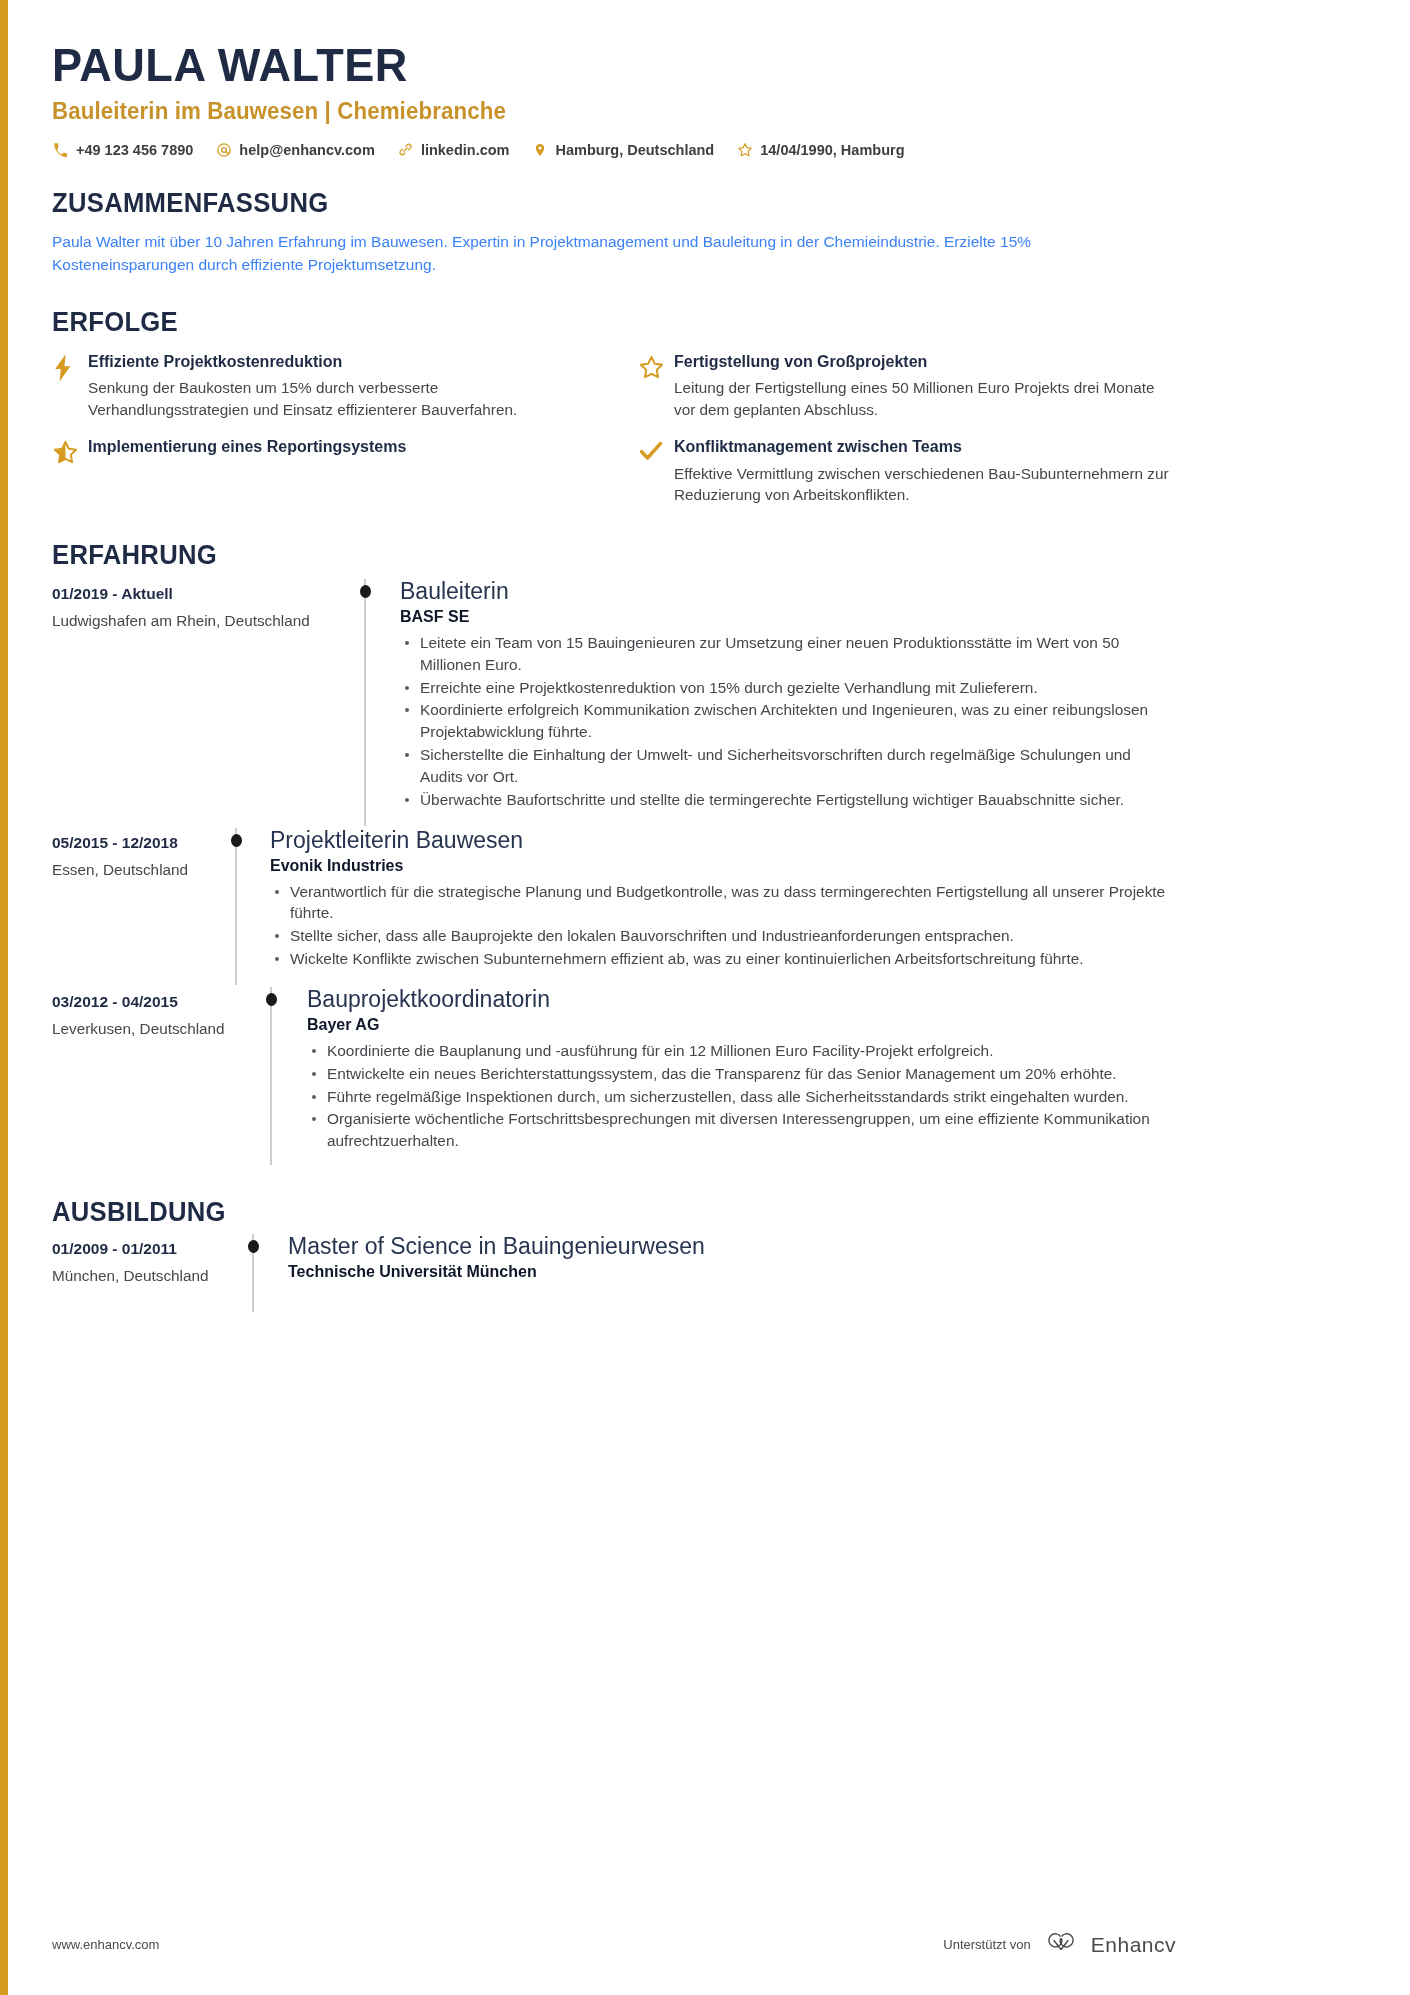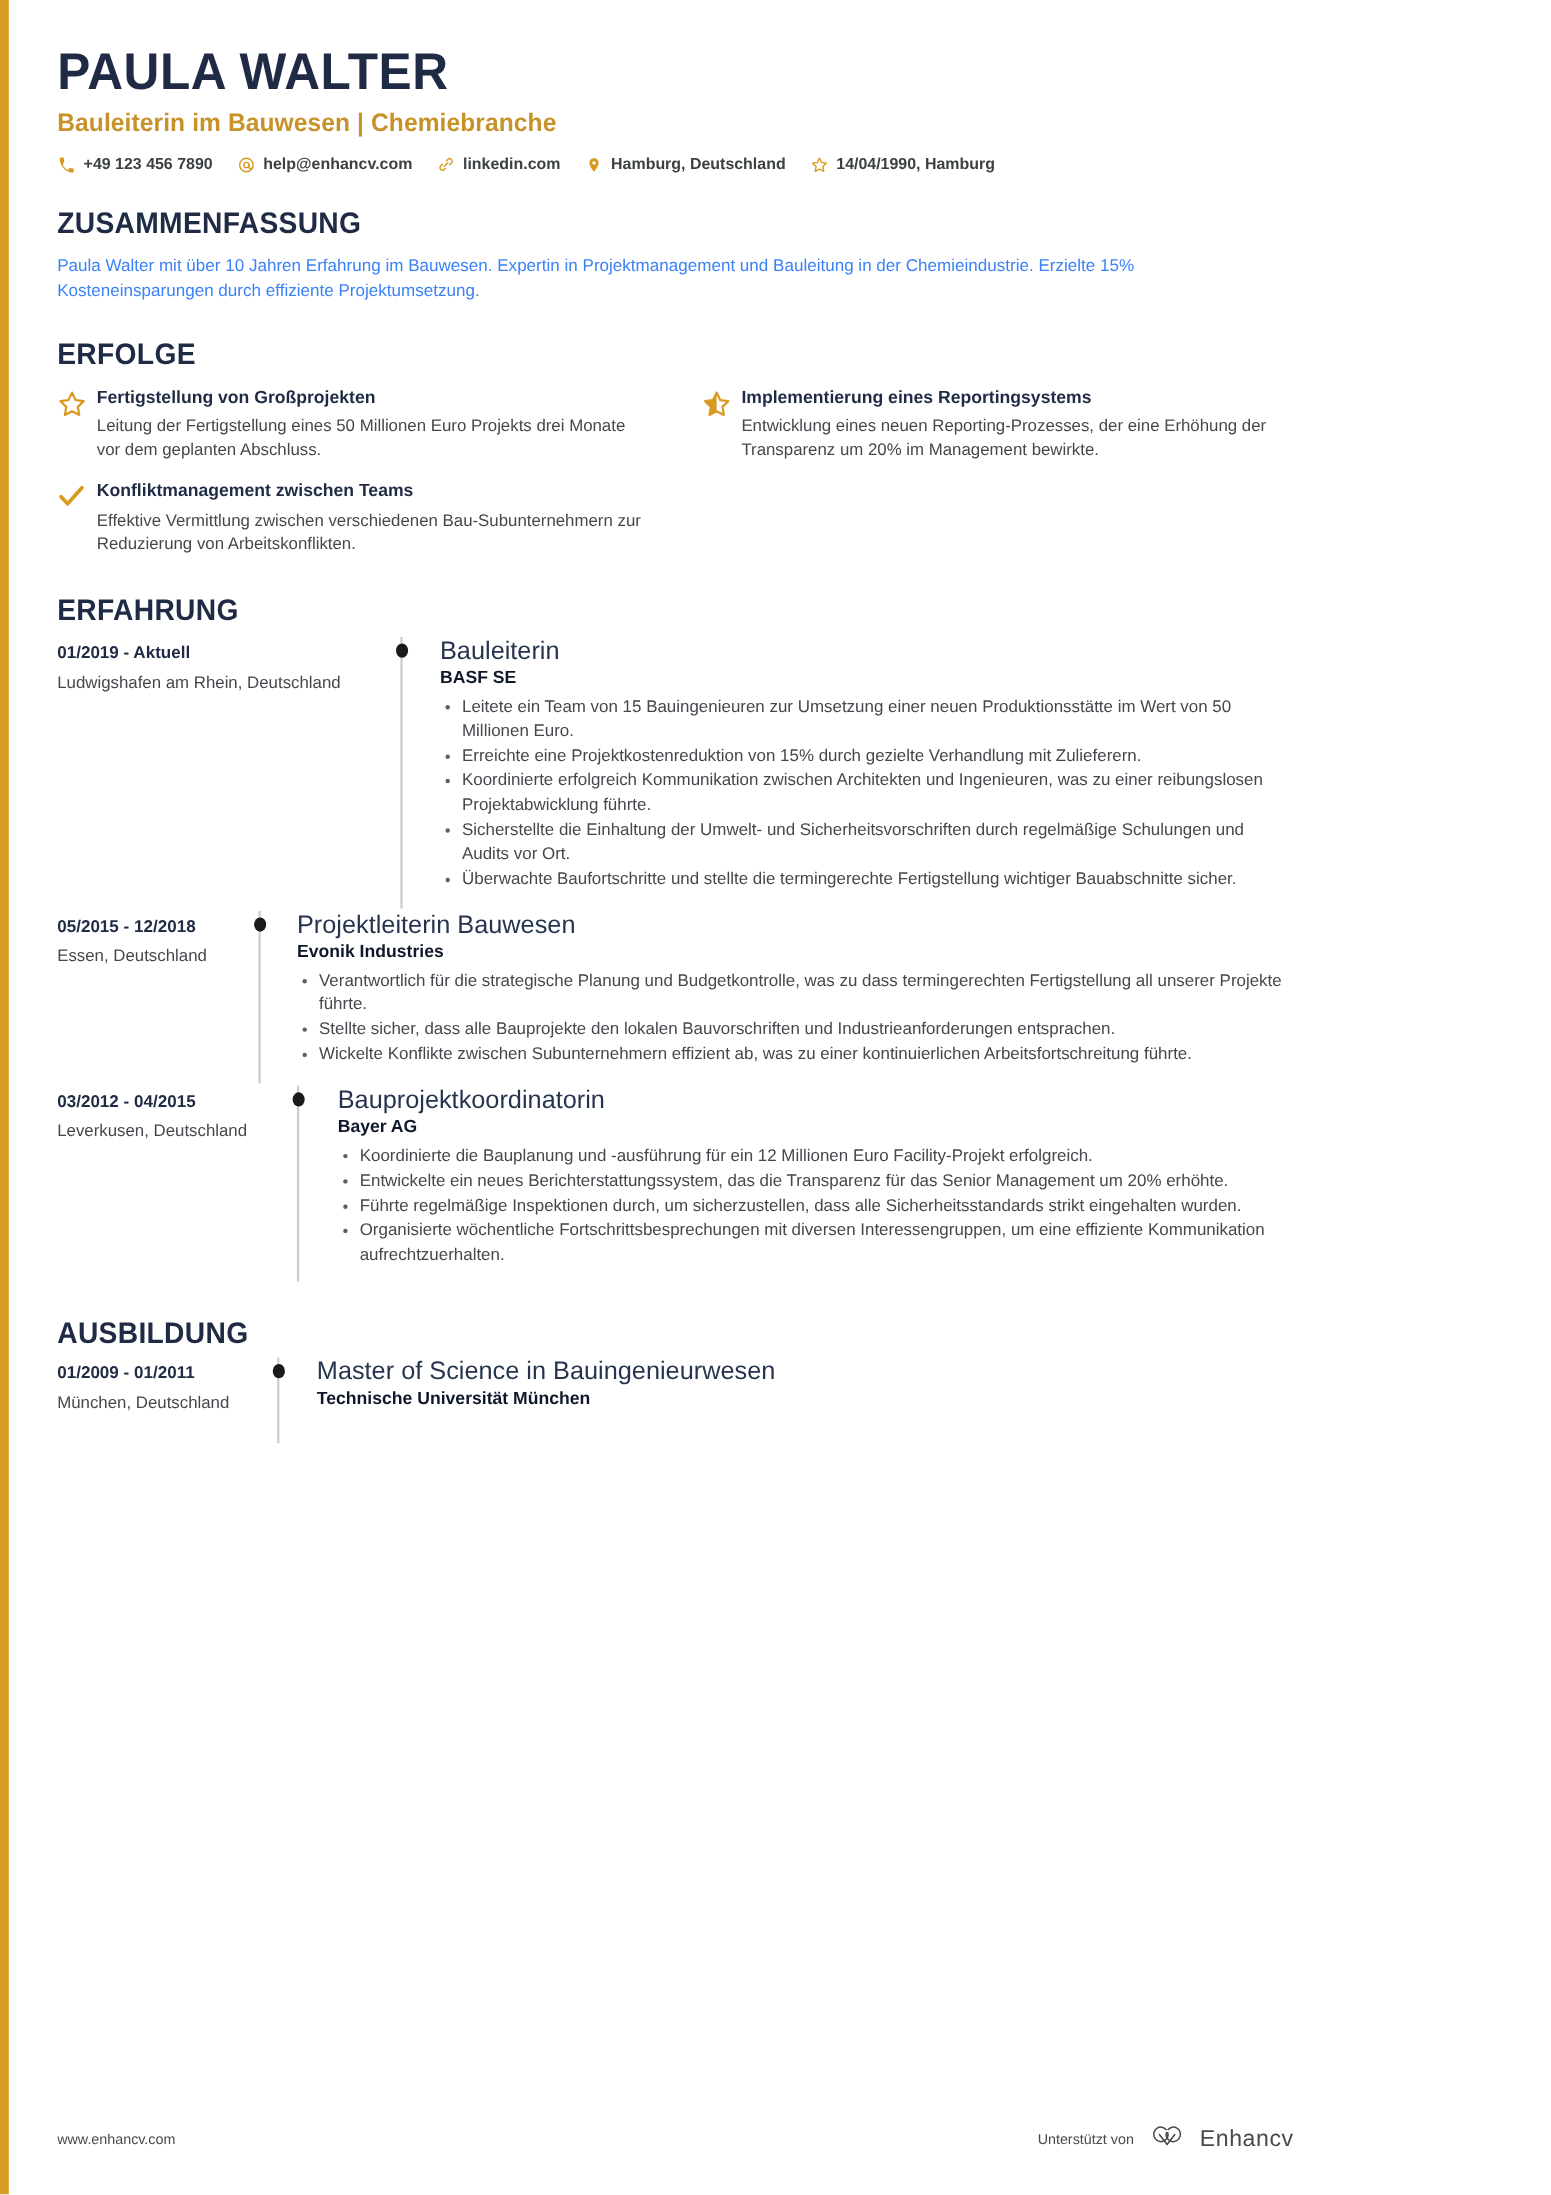--- a/index.html
+++ b/index.html
@@ -302,20 +302,31 @@
     <div class="sec-zus">
       <div class="sec-title">ZUSAMMENFASSUNG</div>
       <div class="summary-text">Paula Walter mit über 10 Jahren Erfahrung im Bauwesen. Expertin in Projektmanagement und Bauleitung in der Chemieindustrie. Erzielte 15% Kosteneinsparungen durch effiziente Projektumsetzung.</div>
     </div>
 
     <div class="sec-erf">
       <div class="sec-title">ERFOLGE</div>
 
       <div class="ach-grid">
 
+        <div class="ach">
+          <div class="ach-icon">
+            <svg width="22" height="28" viewBox="0 0 24 30" fill="currentColor">
+              <path d="M14.8 0L3.5 16.2h6.1L8.2 30 20 13.1h-6.4z"></path>
+            </svg>
+          </div>
+          <div class="ach-body">
+            <div class="ach-title">Effiziente Projektkostenreduktion</div>
+            <div class="ach-desc">Senkung der Baukosten um 15% durch verbesserte Verhandlungsstrategien und Einsatz effizienterer Bauverfahren.</div>
+          </div>
+        </div>
 
         <div class="ach">
           <div class="ach-icon">
             <svg width="27" height="27" viewBox="0 0 24 24" fill="none" stroke="currentColor" stroke-width="1.8" stroke-linejoin="round">
               <path d="M12 2.6l2.9 6 6.5.9-4.7 4.6 1.1 6.5-5.8-3-5.8 3 1.1-6.5L2.6 9.5l6.5-.9z"></path>
             </svg>
           </div>
           <div class="ach-body">
             <div class="ach-title">Fertigstellung von Großprojekten</div>
             <div class="ach-desc">Leitung der Fertigstellung eines 50 Millionen Euro Projekts drei Monate vor dem geplanten Abschluss.</div>
@@ -329,21 +340,20 @@
                 <clipPath id="halfclip">
                     <rect x="0" y="0" width="12" height="24"></rect>
                   </clipPath>
               </defs>
               <path d="M12 2.6l2.9 6 6.5.9-4.7 4.6 1.1 6.5-5.8-3-5.8 3 1.1-6.5L2.6 9.5l6.5-.9z" fill="none" stroke="currentColor" stroke-width="1.8" stroke-linejoin="round"></path>
               <path d="M12 2.6l2.9 6 6.5.9-4.7 4.6 1.1 6.5-5.8-3-5.8 3 1.1-6.5L2.6 9.5l6.5-.9z" fill="currentColor" clip-path="url(#halfclip)"></path>
             </svg>
           </div>
           <div class="ach-body">
             <div class="ach-title">Implementierung eines Reportingsystems</div>
-            <div class="ach-desc">Entwicklung eines neuen Reporting-Prozesses, der eine Erhöhung der Transparenz um 20% im Management bewirkte.</div>
           </div>
         </div>
 
         <div class="ach">
           <div class="ach-icon">
             <svg width="26" height="24" viewBox="0 0 26 24" fill="none" stroke="currentColor" stroke-width="3.4" stroke-linecap="round" stroke-linejoin="round">
               <path d="M3.5 12.5l6 6.5L22.5 4.5"></path>
             </svg>
           </div>
           <div class="ach-body">

